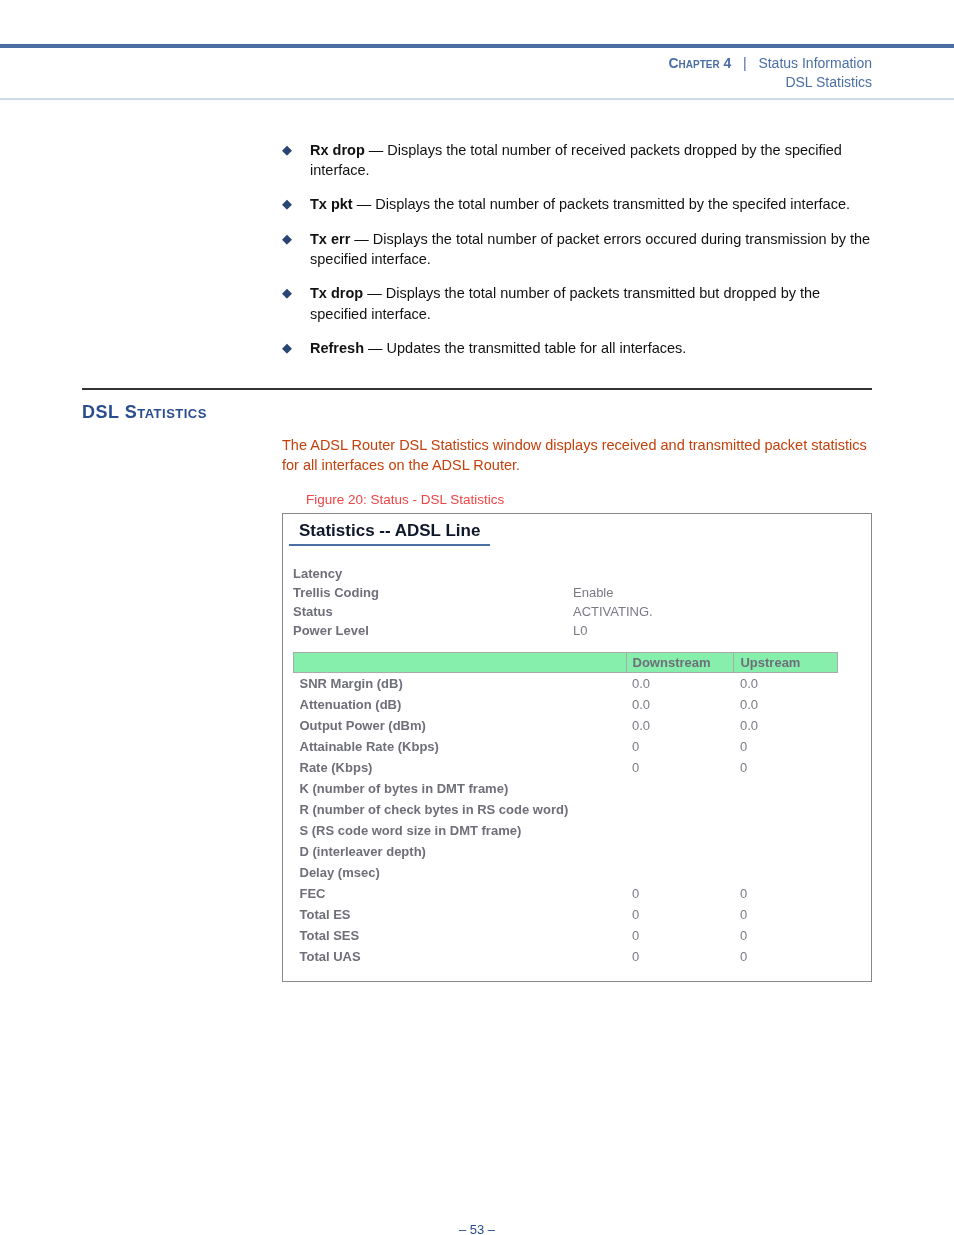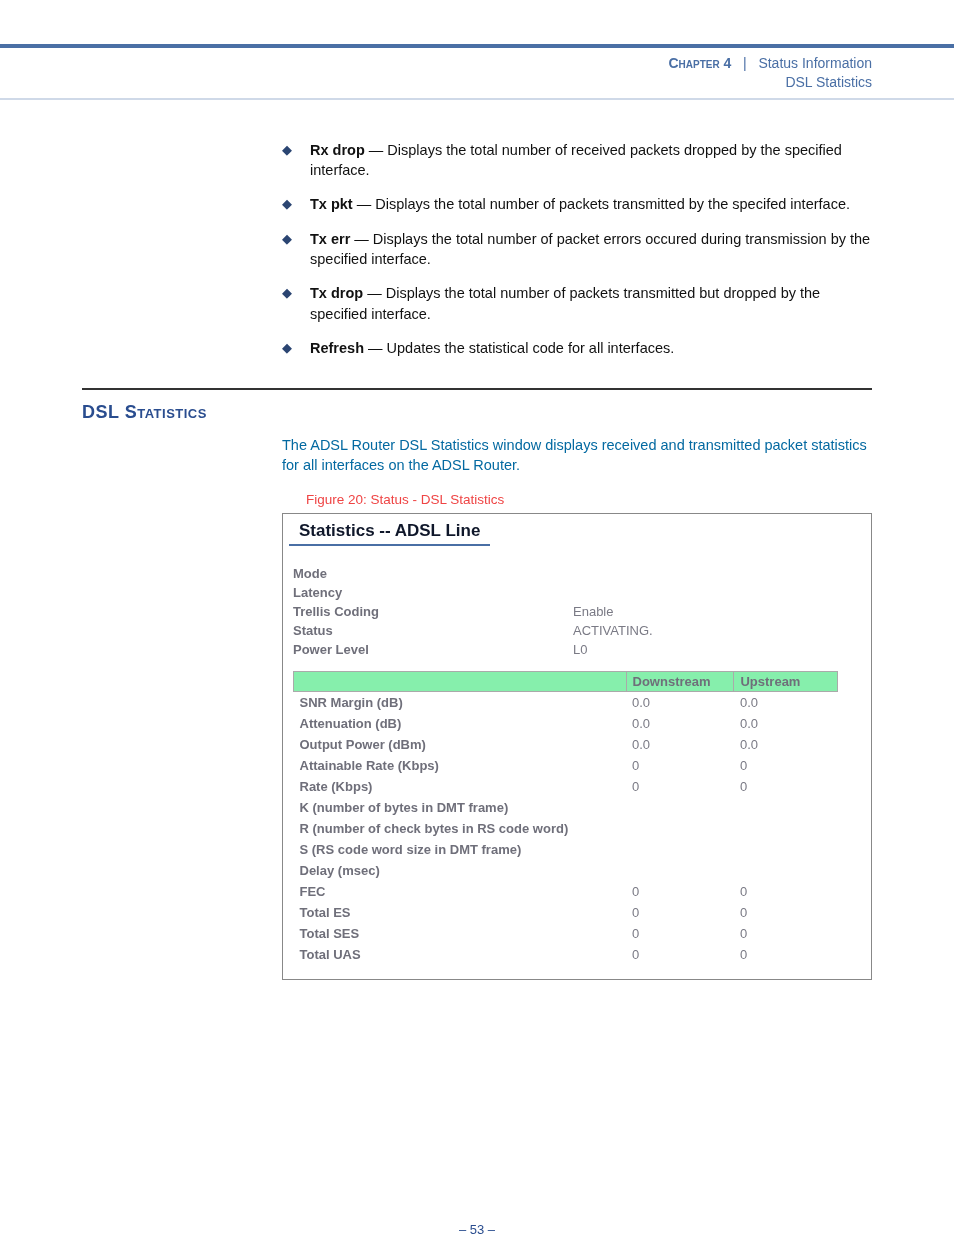--- a/index.html
+++ b/index.html
@@ -76,21 +76,21 @@
     font-weight: bold;
     font-size: 18px;
     letter-spacing: 0.5px;
     font-variant: small-caps;
     margin: 0 0 12px 0;
   }
   .intro {
     margin-left: 200px;
     font-size: 14.5px;
     line-height: 1.4;
-    color: #0369a1;
+    color: #c2410c;
     margin-bottom: 16px;
   }
   .figcap {
     margin-left: 200px;
     color: #ef4444;
     font-weight: normal;
     font-size: 13.5px;
     margin-bottom: 6px;
     padding-left: 24px;
   }
@@ -174,42 +174,38 @@
       <li>
         <span class="term">Tx pkt</span><span> — Displays the total number of packets transmitted by the specifed interface.</span>
       </li>
       <li>
         <span class="term">Tx err</span><span> — Displays the total number of packet errors occured during transmission by the specified interface.</span>
       </li>
       <li>
         <span class="term">Tx drop</span><span> — Displays the total number of packets transmitted but dropped by the specified interface.</span>
       </li>
       <li>
-        <span class="term">Refresh</span><span> — Updates the statistical code for all interfaces.</span>
+        <span class="term">Refresh</span><span> — Updates the transmitted table for all interfaces.</span>
       </li>
     </ul>
 
     <hr class="section-rule">
 
     <div class="section-heading">DSL Statistics</div>
 
     <div class="intro">The ADSL Router DSL Statistics window displays received and transmitted packet statistics for all interfaces on the ADSL Router.</div>
 
     <div class="figcap">Figure 20:  Status - DSL Statistics</div>
 
     <div class="screenshot">
       <div class="shot-title-wrap">
         <div class="shot-title">Statistics -- ADSL Line</div>
       </div>
       <div class="shot-body">
 
-        <div class="prop-row">
-          <div class="prop-label">Mode</div>
-          <div class="prop-value"></div>
-        </div>
         <div class="prop-row">
           <div class="prop-label">Latency</div>
           <div class="prop-value"></div>
         </div>
         <div class="prop-row">
           <div class="prop-label">Trellis Coding</div>
           <div class="prop-value">Enable</div>
         </div>
         <div class="prop-row">
           <div class="prop-label">Status</div>
@@ -263,20 +259,25 @@
                 <td class="label">R (number of check bytes in RS code word)</td>
                 <td></td>
                 <td></td>
               </tr>
               <tr>
                 <td class="label">S (RS code word size in DMT frame)</td>
                 <td></td>
                 <td></td>
               </tr>
               <tr>
+                <td class="label">D (interleaver depth)</td>
+                <td></td>
+                <td></td>
+              </tr>
+              <tr>
                 <td class="label">Delay (msec)</td>
                 <td></td>
                 <td></td>
               </tr>
               <tr>
                 <td class="label">FEC</td>
                 <td>0</td>
                 <td>0</td>
               </tr>
               <tr>

